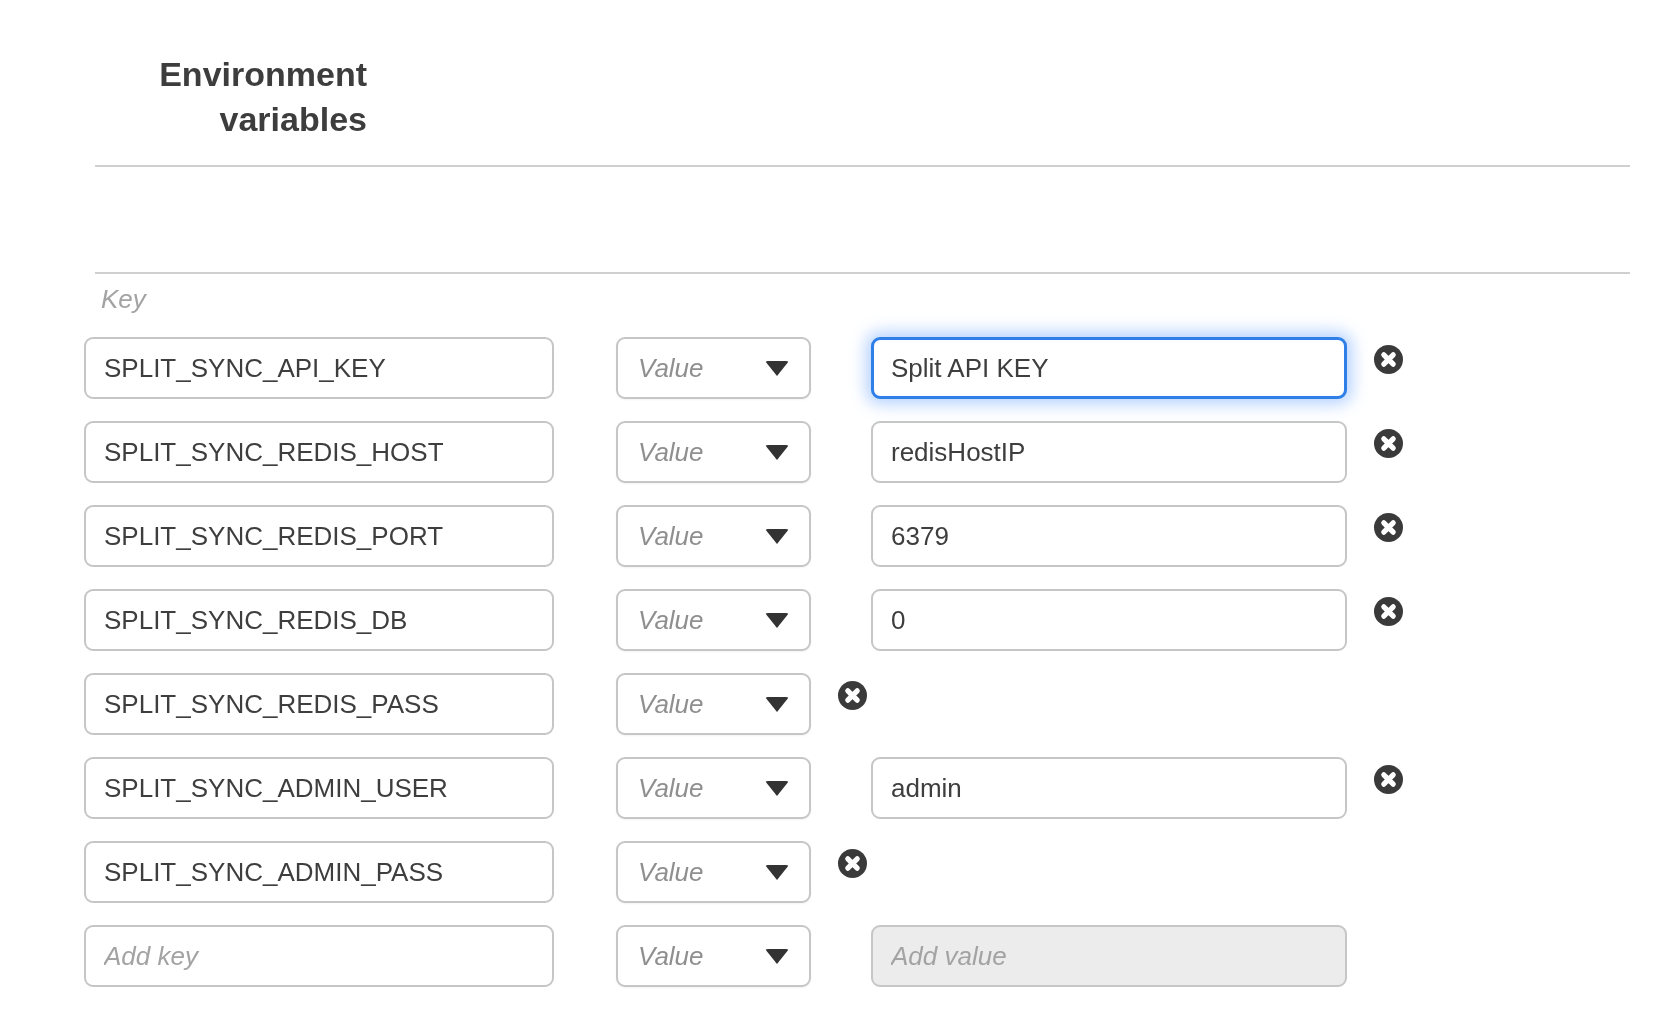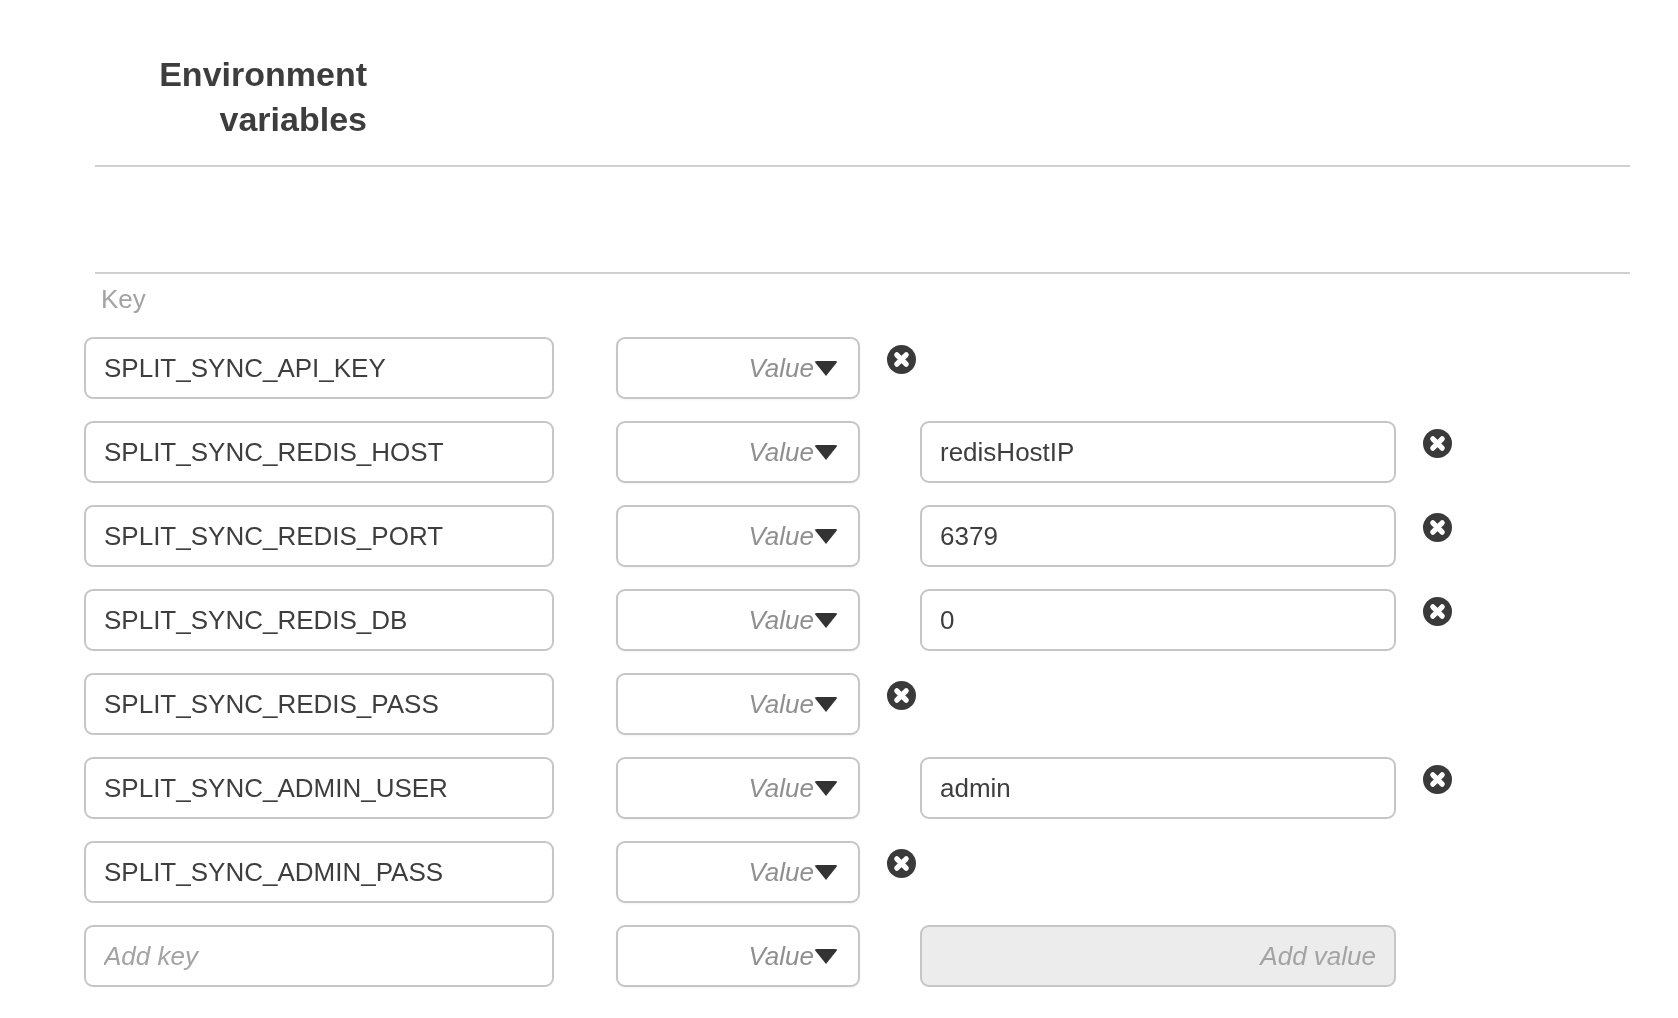--- a/index.html
+++ b/index.html
@@ -26,44 +26,44 @@
   .divider.d1{top:165px;}
   .divider.d2{top:272px;}
 
   .description{
     position:absolute;left:101px;top:174px;width:1562px;
     font-size:26px;line-height:43px;color:#444444;
   }
 
   .key-label{
     position:absolute;left:101px;top:284px;
-    font-size:26px;color:var(--placeholder_gray);
+    font-size:26px;font-style:italic;color:var(--placeholder_gray);
   }
 
   .rows{position:absolute;left:84px;top:337px;}
   .env-row{display:flex;align-items:flex-start;margin-bottom:22px;height:62px;}
 
   .field{
     height:62px;border:2px solid var(--input_border);border-radius:9px;
     background:#fff;font-family:inherit;font-size:26px;color:var(--text_dark);
     padding:0 18px;outline:none;
   }
   .field::placeholder{color:var(--placeholder_gray);font-style:italic;opacity:1;}
   .key-field{width:470px;}
   .value-field{width:476px;margin-left:60px;}
   .value-field.focused{
     border:3px solid var(--focus_blue);padding:0 17px;
     box-shadow:0 0 16px 5px rgba(90,155,255,.45);
   }
-  .value-field.disabled{background:var(--disabled_bg);text-align:right;}
+  .value-field.disabled{background:var(--disabled_bg);}
 
   .dropdown{
-    width:244px;height:62px;margin-left:62px;
+    width:195px;height:62px;margin-left:62px;
     border:2px solid var(--input_border);border-radius:9px;background:#fff;
-    display:flex;align-items:center;justify-content:flex-end;
+    display:flex;align-items:center;justify-content:space-between;
     padding:0 20px;cursor:pointer;box-shadow:0 1px 2px rgba(0,0,0,.05);
   }
   .dd-text{font-size:26px;font-style:italic;color:var(--muted_gray);}
   .dd-arrow{
     width:0;height:0;
     border-left:12px solid transparent;border-right:12px solid transparent;
     border-top:15px solid #333333;border-radius:3px;
   }
 
   .remove-btn{
@@ -86,20 +86,21 @@
   <div class="key-label">Key</div>
 
   <div class="rows">
 
     <div class="env-row">
       <input class="field key-field" value="SPLIT_SYNC_API_KEY" style="">
       <div class="dropdown">
         <span class="dd-text">Value</span>
         <span class="dd-arrow"></span>
       </div>
+      <input class="field value-field focused" value="Split API KEY" style="">
       <button class="remove-btn">
         <svg width="29" height="29" viewBox="0 0 29 29">
             <circle cx="14.5" cy="14.5" r="14.5" fill="#3a3a3a"></circle>
             <path d="M9.8 9.8 L19.2 19.2 M19.2 9.8 L9.8 19.2" stroke="#fff" stroke-width="5.2" stroke-linecap="round"></path>
           </svg>
       </button>
     </div>
 
     <div class="env-row">
       <input class="field key-field" value="SPLIT_SYNC_REDIS_HOST" style="">

